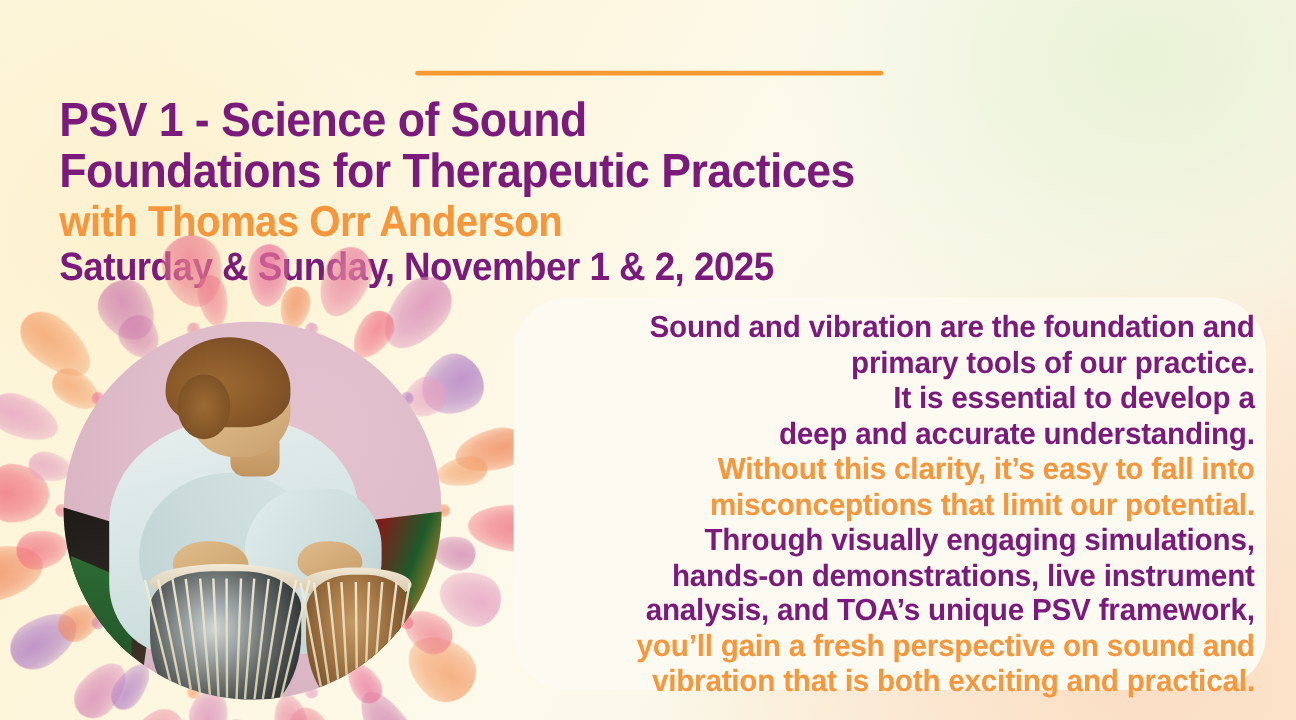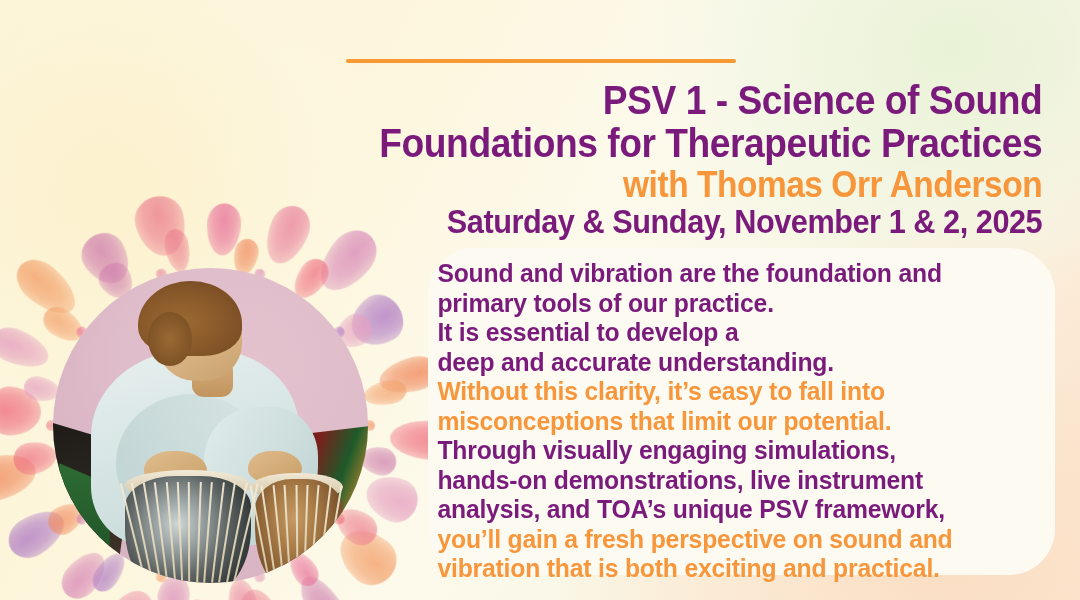--- a/index.html
+++ b/index.html
@@ -20,21 +20,21 @@
   .bg-cream-l{position:absolute;left:-140px;top:-60px;width:560px;height:560px;
     background:radial-gradient(circle at 45% 45%,rgba(252,241,205,.9) 0%,rgba(253,247,224,.45) 50%,rgba(253,247,224,0) 75%);}
 
   
   .zoom-title{position:absolute;left:0;right:0;top:4px;text-align:center;
     font-family:"Liberation Serif",serif;font-weight:700;font-size:46px;
     letter-spacing:6px;color:#7a1b7c;line-height:1.05;}
   .zoom-rule{position:absolute;left:346px;top:59px;width:390px;height:4px;
     background:#f79a34;border-radius:2px;}
 
-  .head-block{position:absolute;left:0;right:0;top:80px;text-align:right;}
+  .head-block{position:absolute;left:12px;right:0;top:80px;text-align:left;}
   .h-line{font-family:"Liberation Sans",sans-serif;font-weight:700;
     color:#7a1b7c;line-height:1.02;letter-spacing:-0.5px;
     transform:scaleX(.93);transform-origin:center;}
   .h1{font-size:40px;}
   .h2{font-size:40px;margin-top:2px;}
   .h3{font-size:36px;color:#f7963a;margin-top:3px;}
   .h4{font-size:33px;color:#7a1b7c;margin-top:2px;}
 
   
   .mandala{position:absolute;left:210px;top:425px;width:0;height:0;}
@@ -91,21 +91,21 @@
     background:radial-gradient(ellipse at 45% 35%,#c59a64 0%,#a87b47 30%,#7d552d 65%,#4e331a 100%);
     border-radius:42% 42% 44% 44%/26% 26% 56% 56%;}
   .ph-drum-r-top{position:absolute;left:63%;top:65%;width:29%;height:9%;
     background:linear-gradient(180deg,#f1e8d4 0%,#dcd0b4 60%,#c2b391 100%);
     border-radius:50%;}
   .lace{position:absolute;background:linear-gradient(180deg,#f4ecd8,#ddd0ad);opacity:.92;}
 
   
   .panel{position:absolute;left:428px;top:248px;width:627px;height:327px;
     background:#fdfaf2;border-radius:46px;}
-  .panel-inner{position:absolute;left:0;right:0;top:11px;text-align:left;}
+  .panel-inner{position:absolute;left:0;right:0;top:11px;text-align:right;}
   .b-line{font-weight:700;font-size:25.5px;line-height:29.5px;
     letter-spacing:-0.2px;transform:scaleX(.97);transform-origin:center;}
   .b-purple{color:#7a1b7c;}
   .b-orange{color:#f7963a;}
 </style>
 </head>
 <body>
 
 <div id="stage">
 

